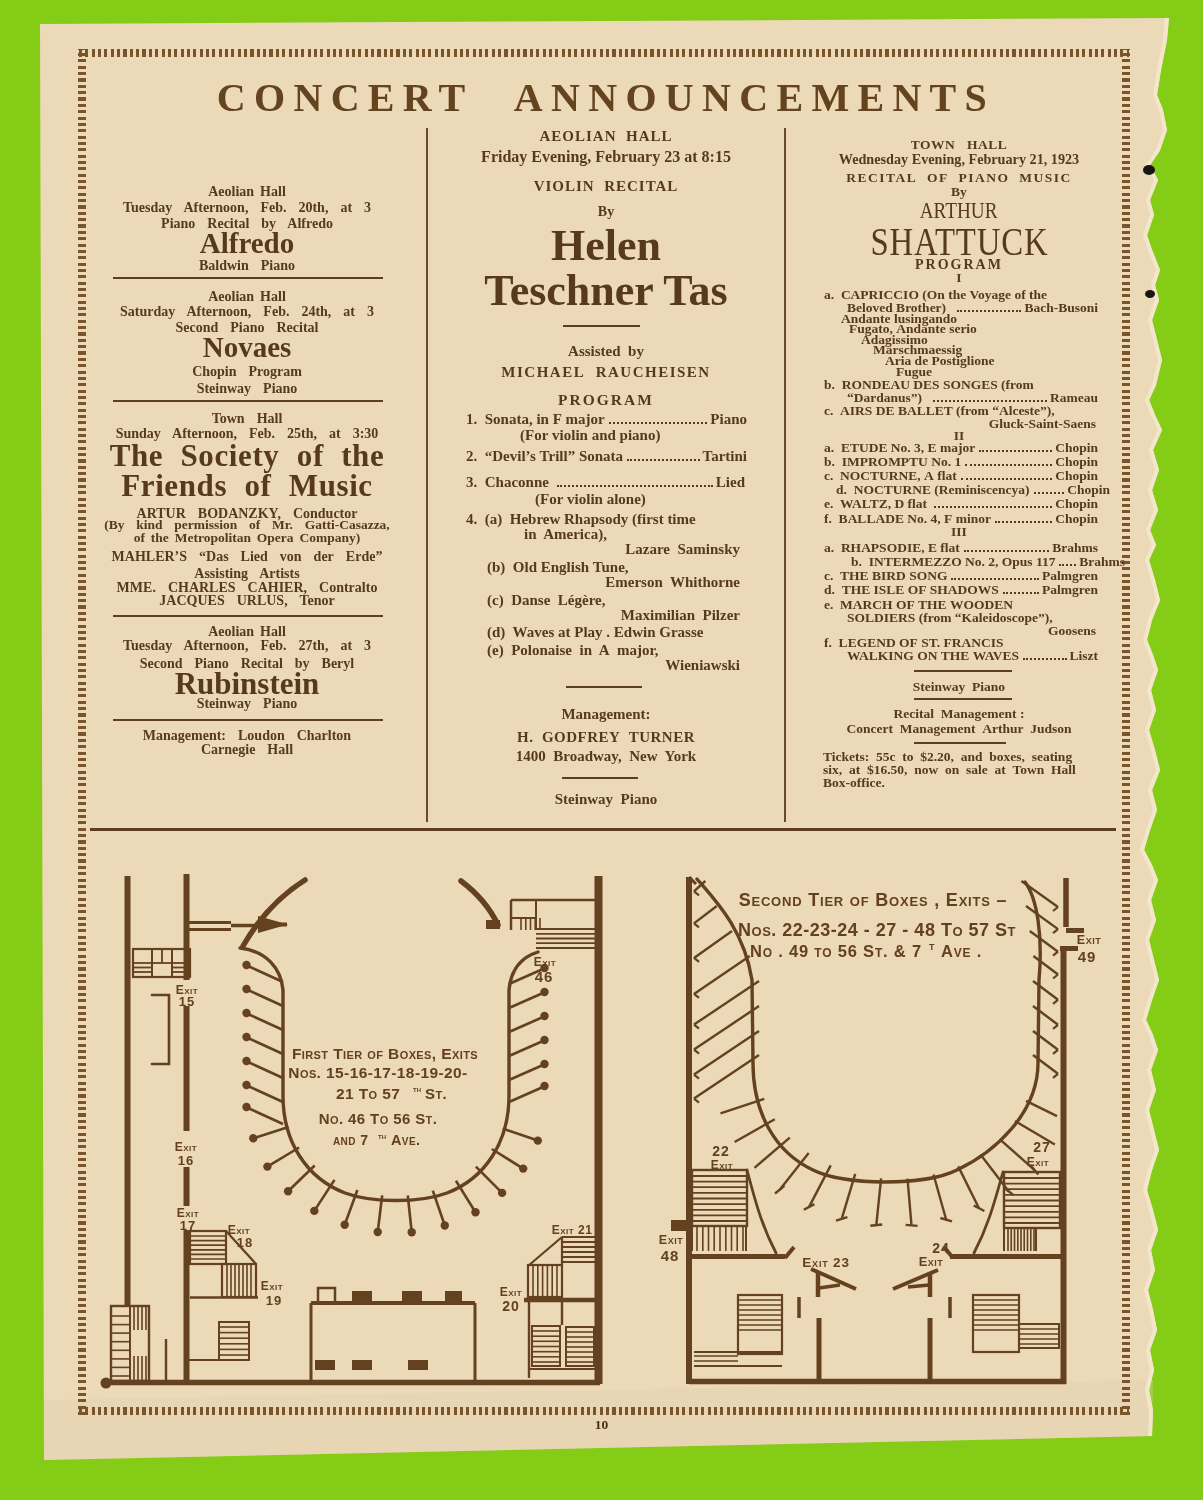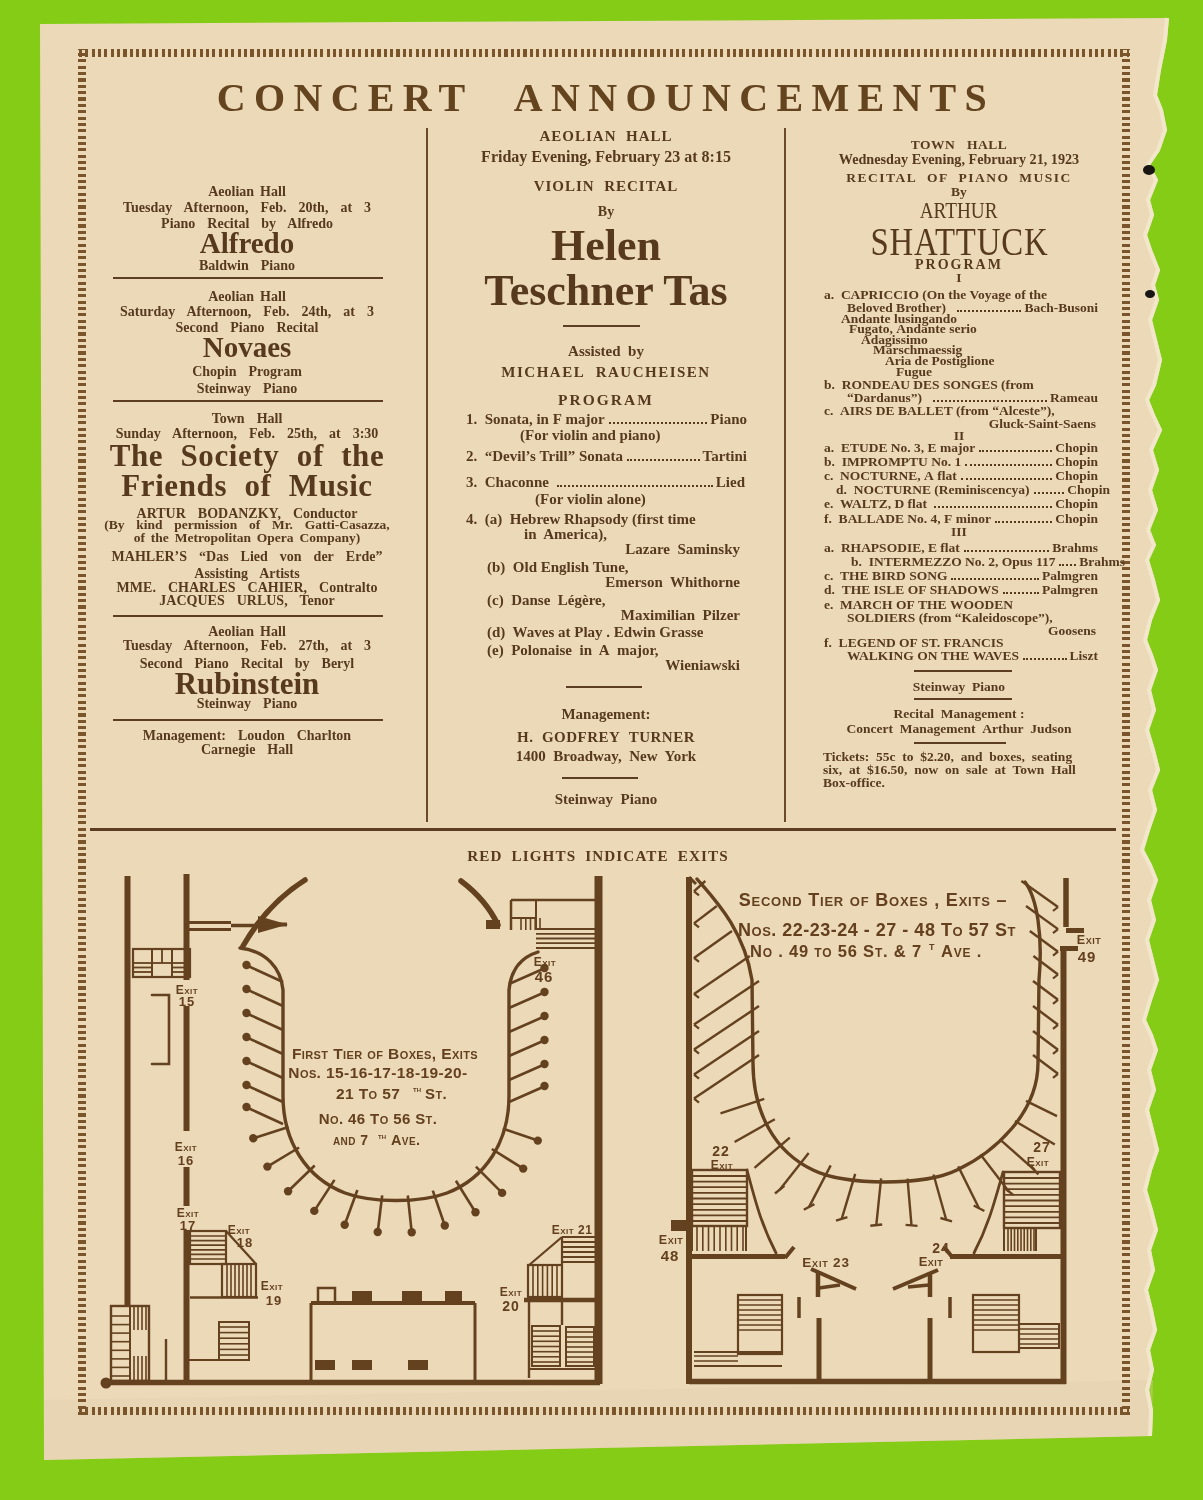--- a/index.html
+++ b/index.html
@@ -218,21 +218,20 @@
     <div class="hr2" style="left:94px;top:670px;width:98px;"></div>
     <div class="c" style="position:absolute;top:679px;width:100%;">Steinway&nbsp; Piano</div>
     <div class="hr2" style="left:94px;top:698px;width:98px;"></div>
 
     <div class="c" style="position:absolute;top:706px;width:100%;line-height:15px;">Recital&nbsp; Management&nbsp;:<br>Concert&nbsp; Management&nbsp;&nbsp;Arthur&nbsp; Judson</div>
     <div class="hr2" style="left:94px;top:742px;width:92px;"></div>
 
     <div style="position:absolute;top:750px;left:3px;width:275px;line-height:13px;">Tickets:&nbsp;&nbsp;55c&nbsp;&nbsp;to&nbsp;&nbsp;$2.20,&nbsp;&nbsp;and&nbsp;&nbsp;boxes,&nbsp;&nbsp;seating<br>six,&nbsp;&nbsp;at&nbsp;&nbsp;$16.50,&nbsp;&nbsp;now&nbsp;&nbsp;on&nbsp;&nbsp;sale&nbsp;&nbsp;at&nbsp;&nbsp;Town&nbsp;&nbsp;Hall<br>Box-office.</div>
   </div>
 
-  <div class="b" style="position:absolute;left:0;top:847px;width:1196px;text-align:center;font-size:15.2px;letter-spacing:1.1px;word-spacing:4px;color:#5a3a1c;">RED LIGHTS INDICATE EXITS</div>
 
   <svg id="plans" width="1203" height="1500" style="position:absolute;left:0;top:0" viewBox="0 0 1203 1500">
 
 <g>
         <line x1="127.5" y1="876.0" x2="127.5" y2="1307.0" stroke="#64411f" stroke-width="6" stroke-linecap="butt"></line>
       </g>
 
 <g>
         <line x1="186.5" y1="874.0" x2="186.5" y2="980.0" stroke="#64411f" stroke-width="6" stroke-linecap="butt"></line>
 <line x1="186.5" y1="1006.0" x2="186.5" y2="1131.0" stroke="#64411f" stroke-width="6" stroke-linecap="butt"></line>
@@ -759,13 +758,14 @@
 <line x1="1019.0" y1="1339.0" x2="1059.0" y2="1339.0" stroke="#64411f" stroke-width="1.6" stroke-linecap="butt"></line>
 <line x1="1019.0" y1="1344.0" x2="1059.0" y2="1344.0" stroke="#64411f" stroke-width="1.6" stroke-linecap="butt"></line>
       </g>
 
 <g>
         <line x1="689.0" y1="1381.5" x2="1066.0" y2="1381.5" stroke="#64411f" stroke-width="5.5" stroke-linecap="butt"></line>
       </g>
 
   </svg>
 
+  <div class="b" style="position:absolute;left:0;top:1417px;width:1203px;text-align:center;font-size:13.5px;color:#4a2f15;">10</div>
 </div>
 
 </body></html>

